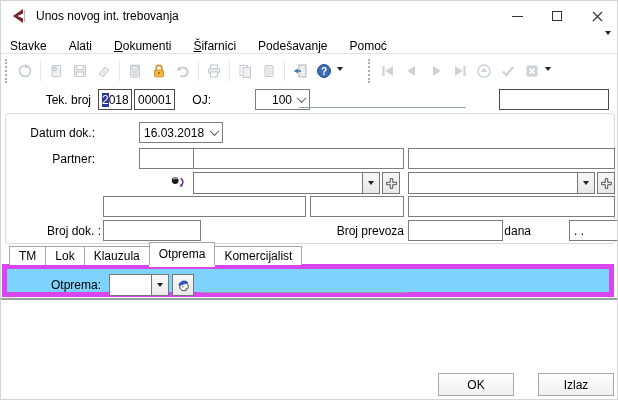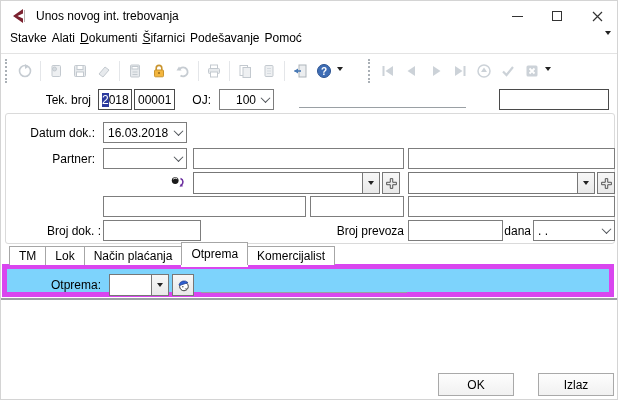--- a/index.html
+++ b/index.html
@@ -11,39 +11,39 @@
   }
   
   .titlebar { position:absolute; left:0; top:0; width:100%; height:30px; display:flex; align-items:center; background:#fff; }
   .app-icon { margin:0 8px 0 9px; width:18px; height:16px; flex:0 0 auto; }
   .title-text { font-size:12px; }
   .win-controls { position:absolute; right:0; top:0; height:30px; display:flex; }
   .wc { width:40px; height:30px; display:flex; align-items:center; justify-content:center; }
   .min-bar { width:11px; height:1px; background:#333; }
   .max-box { width:10px; height:10px; border:1px solid #333; background:#fff; }
   
-  .menubar { position:absolute; left:0; top:30px; width:100%; height:23px; display:flex; align-items:flex-start; gap:5px; padding:0 9px; border-bottom:1px solid #e3e3e3; background:#fff; }
+  .menubar { position:absolute; left:0; top:30px; width:100%; height:23px; display:flex; align-items:flex-end; gap:22px; padding:0 9px; border-bottom:1px solid #e3e3e3; background:#fff; }
   .menu-item { cursor:default; white-space:nowrap; }
   .menu-item u, .hotkey { text-decoration:underline; }
   .menu-overflow { position:absolute; right:6px; bottom:4px; }
   .tri-down { width:0; height:0; border-left:4px solid transparent; border-right:4px solid transparent; border-top:5px solid #222; }
   .tri-down.small { border-left-width:3px; border-right-width:3px; border-top-width:4px; }
   
   .toolbar { position:absolute; left:0; top:55px; width:100%; height:30px; display:flex; align-items:center; background:#fff; }
   .grip { width:5px; height:24px; border-left:2px dotted #aab0b6; margin:0 3px 0 4px; }
   .tb-btn { width:24px; height:24px; display:flex; align-items:center; justify-content:center; border:1px solid transparent; border-radius:2px; }
   .tb-sep { width:1px; height:20px; background:#e4e6e9; margin:0 3px; }
   .tb-drop { display:flex; align-items:flex-end; padding:0 3px 4px 1px; }
   .nav-gap { width:18px; }
   
   .abs { position:absolute; }
   .lbl { display:flex; align-items:center; justify-content:flex-end; height:21px; white-space:nowrap; }
   .inp { height:21px; background:#fff; border:1px solid #4a4a4a; font-family:inherit; font-size:12px; padding:0 3px; }
   .inp.gray { border-color:#7d7d7d; }
-  .flatcombo { height:21px; background:#fff; border:1px solid #7d7d7d; display:flex; align-items:center; padding:0 4px; }
+  .flatcombo { height:21px; background:#fff; border:1px solid #7d7d7d; display:flex; align-items:center; padding:0 4px;margin-left:36px; }
   .flatcombo .val { flex:1; }
   .flatcombo .val.right { text-align:right; padding-right:6px; }
   .chev { width:7px; height:7px; border-right:1.4px solid #4e5358; border-bottom:1.4px solid #4e5358; transform:rotate(45deg) translate(-1px,-1px); flex:0 0 auto; }
   .classiccombo { height:22px; border:1px solid #777; background:#fff; display:flex; }
   .classiccombo .white { flex:1; background:#fff; }
   .ddbtn { width:17px; background:linear-gradient(#f7f7f7,#e9e9e9); border-left:1px solid #777; display:flex; align-items:center; justify-content:center; }
   .plusbtn { width:18px; height:22px; border:1px solid #777; background:linear-gradient(#f7f7f7,#e9e9e9); display:flex; align-items:center; justify-content:center; }
   .underline-field { border-bottom:1px solid #9aa0a4; height:20px; }
   
   .groupbox { position:absolute; left:4px; top:112px; width:610px; height:131px; border:1px solid #dadada; border-radius:3px; background:#fff; }
@@ -299,21 +299,21 @@
     <div class="abs lbl" style="left:499px; top:106px; width:26px;">dana</div>
     <div class="abs flatcombo" style="left:527px; top:106px; width:82px;">
       <span class="val">.  .</span>
       <span class="chev"></span>
     </div>
   </div>
 
   <div class="tabstrip">
     <span class="tab">TM</span>
     <span class="tab">Lok</span>
-    <span class="tab">Način plaćanja</span>
+    <span class="tab">Klauzula</span>
     <span class="tab active">Otprema</span>
     <span class="tab">Komercijalist</span>
   </div>
 
   <div class="tabpage">
     <div class="abs lbl" style="left:7px; top:5px; width:87px;">Otprema:</div>
     <div class="abs classiccombo" style="left:102px; top:5px; width:60px;">
       <span class="white"></span>
       <span class="ddbtn">
           <span class="tri-down small"></span>

